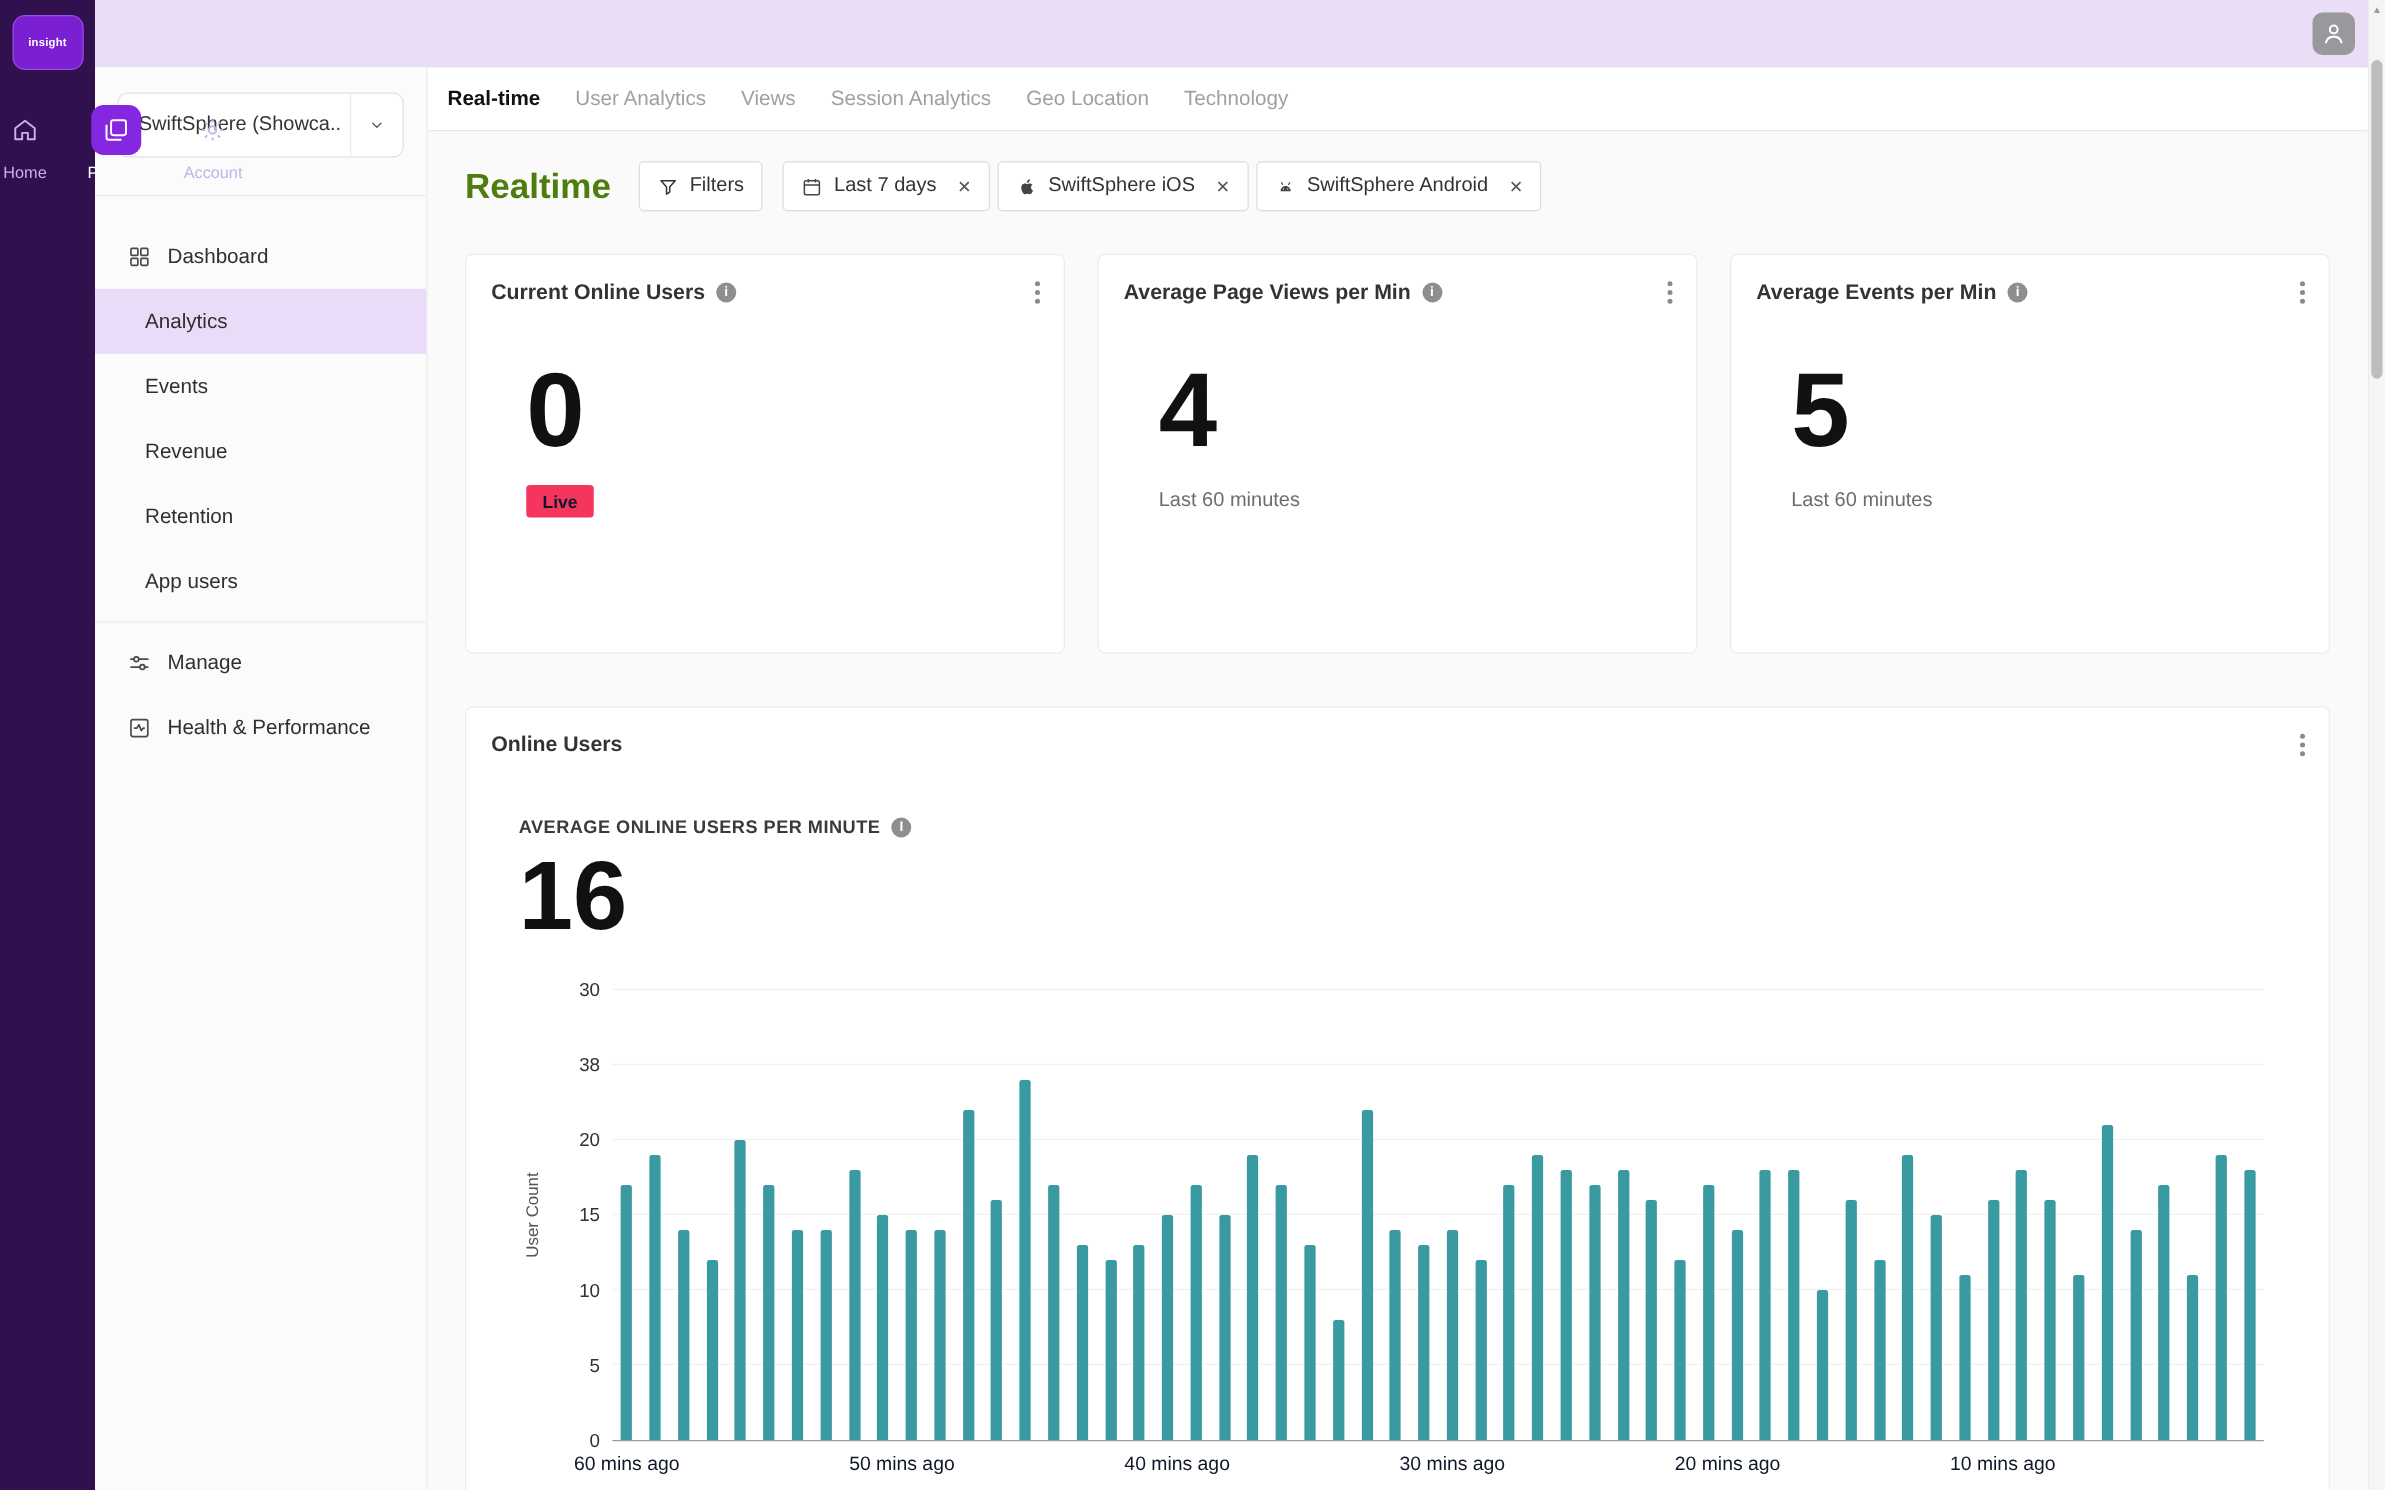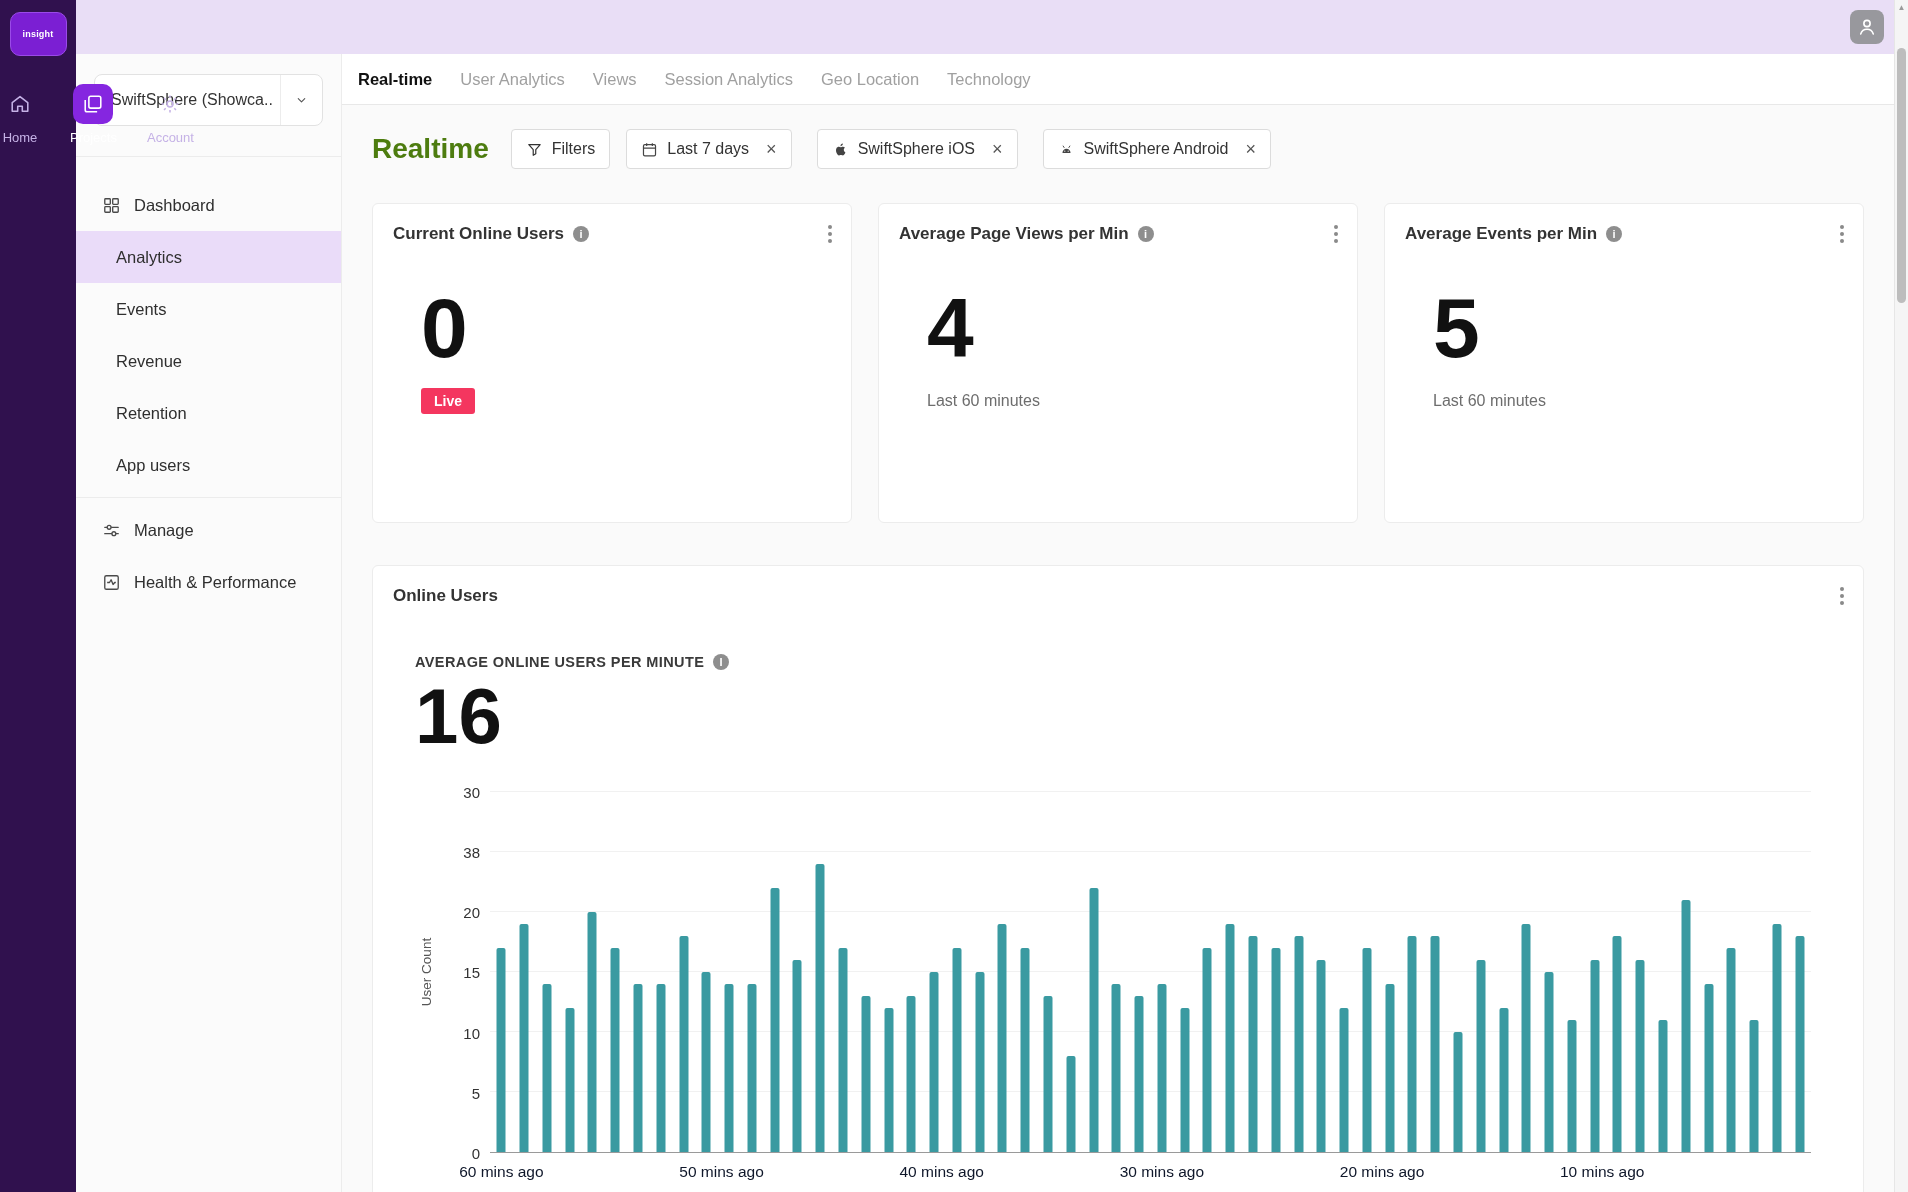--- a/index.html
+++ b/index.html
@@ -54,37 +54,37 @@
     display:flex;align-items:center;gap:28px;padding-left:16px;z-index:3}
   .tab{font-size:16.5px;color:#a0a0a0;cursor:pointer;white-space:nowrap}
   .tab.active{color:#111;font-weight:700}
 
   
   .content{position:absolute;left:342px;top:105px;right:14px;bottom:0;padding:0 30px;overflow:hidden;background:#fafafa}
   .page-header{display:flex;align-items:center;gap:16px;margin-top:24px;height:40px}
   .page-title{font-size:28px;font-weight:700;color:#4d7c0f;margin-right:6px}
   .btn,.chip{height:40px;background:#fff;border:1px solid #dcdcdc;border-radius:4px;display:inline-flex;
     align-items:center;gap:9px;padding:0 14px;font-size:16px;color:#333;cursor:pointer;font-family:inherit}
-  .chips{display:inline-flex;gap:25px}
+  .chips{display:inline-flex;gap:6px}
   .chip .icon{color:#444}
   .chip-close{margin-left:8px;color:#555;font-size:18px;line-height:1;cursor:pointer}
   .chip-close::before{content:"\00D7"}
 
   .info{width:16px;height:16px;border-radius:50%;background:#8e8e8e;color:#fff;font-size:11px;font-weight:700;
     display:inline-flex;align-items:center;justify-content:center;flex:none}
   .info::before{content:"i"}
   .kebab{position:absolute;right:14px;top:16px;display:flex;flex-direction:column;gap:3px;padding:5px;cursor:pointer}
   .kebab .dot{width:4px;height:4px;border-radius:50%;background:#8a8a8a}
 
   
   .stat-row{display:flex;gap:26px;margin-top:34px}
   .stat-card{flex:1;height:320px;background:#fff;border:1px solid #ececec;border-radius:6px;position:relative;padding:20px}
   .stat-head{display:flex;align-items:center;gap:9px;font-size:17px;font-weight:700;color:#333;padding-right:30px}
   .stat-value{font-size:84px;font-weight:600;color:#111;margin:42px 0 0 28px;line-height:1}
-  .stat-badge{display:inline-block;margin:18px 0 0 28px;background:var(--live-red,#f4365f);color:#ffffff;
+  .stat-badge{display:inline-block;margin:18px 0 0 28px;background:var(--live-red,#f4365f);color:#0f172a;
     font-size:14px;font-weight:700;padding:5px 13px;border-radius:3px}
   .stat-caption{margin:22px 0 0 28px;font-size:16px;color:#6d6d6d}
 
   
   .chart-card{margin-top:42px;background:#fff;border:1px solid #ececec;border-radius:6px;position:relative;
     padding:20px 0 0;height:720px}
   .card-title{font-size:17px;font-weight:700;color:#333;padding-left:20px}
   .metric{margin:48px 0 0 42px}
   .metric-label{display:flex;align-items:center;gap:9px;font-size:14.5px;font-weight:700;color:#3a3a3a;
     letter-spacing:.4px;text-transform:uppercase}

